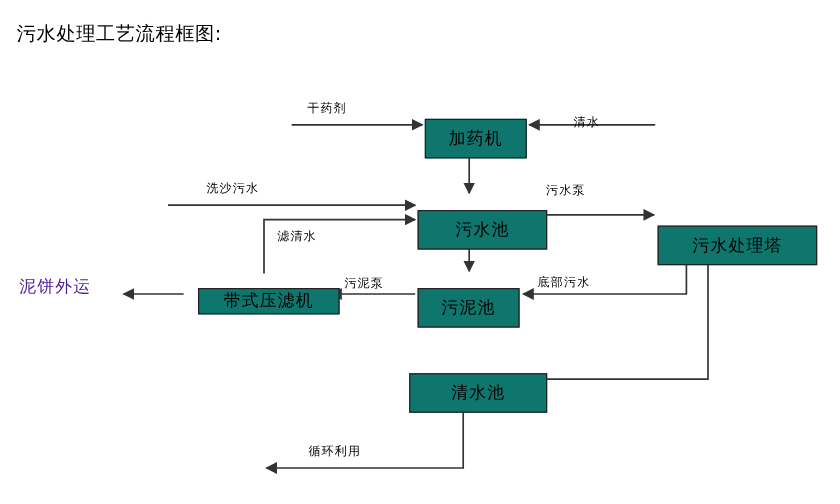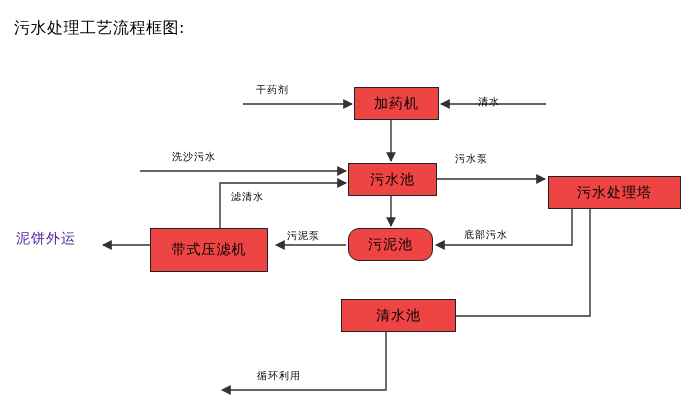--- a/index.html
+++ b/index.html
@@ -29,28 +29,29 @@
     font-size: 16px;
     font-weight: normal;
     color: #000000;
     letter-spacing: 0.5px;
     white-space: nowrap;
   }
   .node {
     position: absolute;
     box-sizing: border-box;
     border: 1.5px solid #222222;
-    background: #ef4444;
+    background: #0f766e;
     color: #000000;
     font-size: 14px;
     display: flex;
     align-items: center;
     justify-content: center;
     white-space: nowrap;
     letter-spacing: 1px;
+    margin-top: 12px;
   }
   .edge-label {
     position: absolute;
     font-size: 10px;
     color: #000000;
     white-space: nowrap;
     letter-spacing: 1px;
   }
   .terminal-label {
     position: absolute;
@@ -98,33 +99,33 @@
       <path d="M 590 197 L 590 316 L 435 316"></path>
 
       <path d="M 386 332 L 386 390 L 222 390"></path>
     </g>
   </svg>
 
   <div class="node" style="left:354px; top:87px; width:85px; height:33px;">
     <span>加药机</span>
   </div>
 
-  <div class="node" style="left:348px; top:163px; width:89px; height:33px;">
+  <div class="node" style="left:348px; top:163px; width:108px; height:33px;">
     <span>污水池</span>
   </div>
 
   <div class="node" style="left:548px; top:176px; width:133px; height:33px;">
     <span>污水处理塔</span>
   </div>
 
-  <div class="node" style="left:150px; top:228px; width:118px; height:44px;">
+  <div class="node" style="left:165px; top:228px; width:118px; height:22px;">
     <span>带式压滤机</span>
   </div>
 
-  <div class="node" style="left:348px; top:228px; width:85px; height:33px;border-radius:11px;">
+  <div class="node" style="left:348px; top:228px; width:85px; height:33px;">
     <span>污泥池</span>
   </div>
 
   <div class="node" style="left:341px; top:299px; width:115px; height:33px;">
     <span>清水池</span>
   </div>
 
   <div class="terminal-label" style="left:16px; top:230px;">泥饼外运</div>
 
   <div class="edge-label" style="left:256px; top:83px;">干药剂</div>
@@ -132,17 +133,17 @@
   <div class="edge-label" style="left:478px; top:83px;margin-top:12px;">清水</div>
 
   <div class="edge-label" style="left:172px; top:150px;">洗沙污水</div>
 
   <div class="edge-label" style="left:231px; top:190px;">滤清水</div>
 
   <div class="edge-label" style="left:455px; top:152px;">污水泵</div>
 
   <div class="edge-label" style="left:287px; top:229px;">污泥泵</div>
 
-  <div class="edge-label" style="left:464px; top:228px;text-align:right;">底部污水</div>
+  <div class="edge-label" style="left:448px; top:228px;text-align:right;">底部污水</div>
 
   <div class="edge-label" style="left:257px; top:369px;">循环利用</div>
 
 </div>
 
 </body></html>

